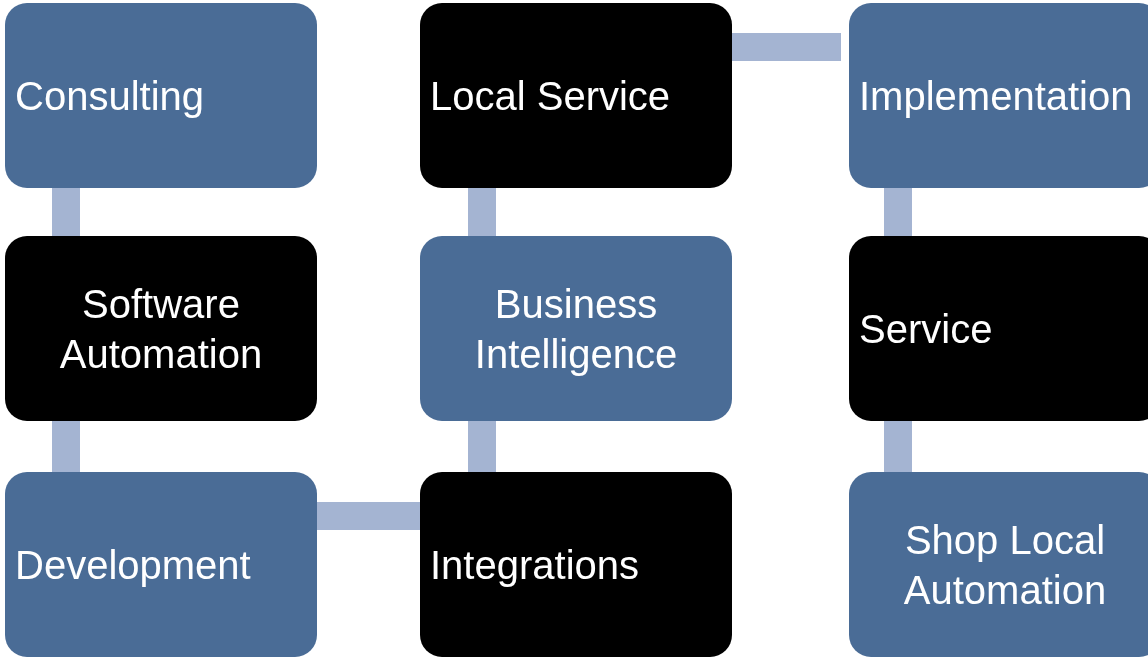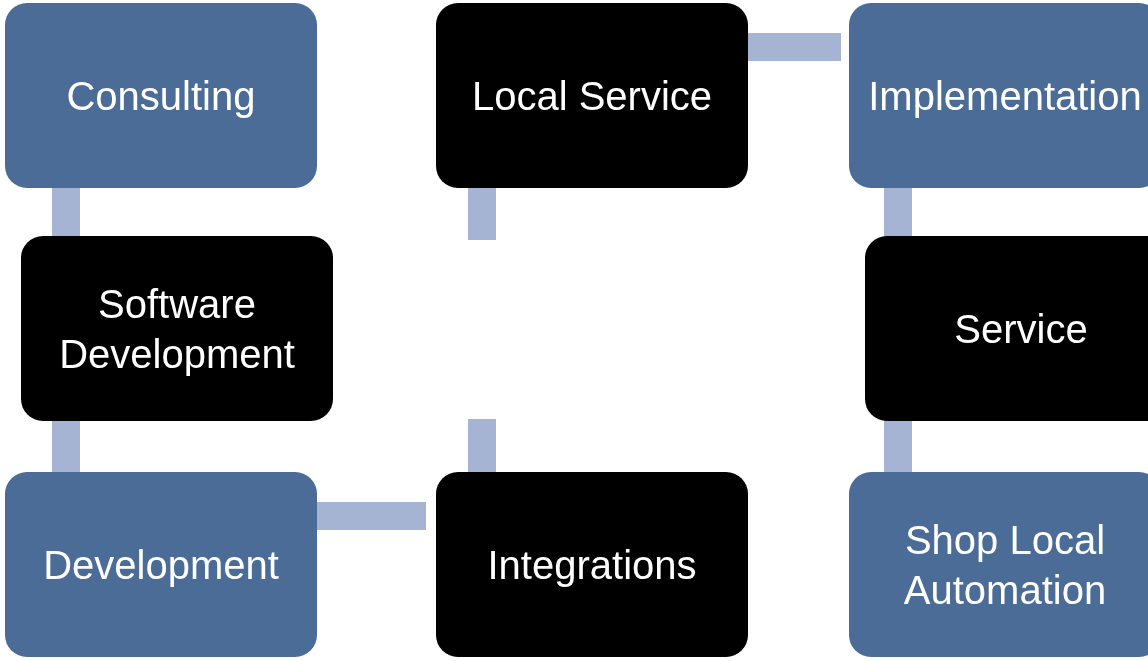--- a/index.html
+++ b/index.html
@@ -16,28 +16,28 @@
     overflow: hidden;
   }
   
   .node {
     position: absolute;
     width: 312px;
     height: 185px;
     border-radius: 22px;
     display: flex;
     align-items: center;
-    justify-content: center;
+    justify-content: flex-start;
     text-align: center;
     z-index: 2;
     box-sizing: border-box;
     padding: 8px 10px;
   }
   .node[data-fill="primary"] { background: var(--primary, #4A6C96); }
-  .node[data-fill="dark"]    { background: var(--dark, #000000); margin-left: 16px; }
+  .node[data-fill="dark"]    { background: var(--dark, #000000); }
   .node-label {
     color: var(--text, #FFFFFF);
     font-size: 40px;
     line-height: 1.25;
     font-weight: 400;
   }
   
   .c1 { left: 5px; }
   .c2 { left: 420px; }
   .c3 { left: 849px; }
@@ -80,23 +80,26 @@
 
   <div class="node c2 r1" data-fill="dark">
     <span class="node-label">Local Service</span>
   </div>
 
   <div class="node c3 r1" data-fill="primary">
     <span class="node-label">Implementation</span>
   </div>
 
   <div class="node c1 r2" data-fill="dark">
-    <span class="node-label">Software Development</span>
+    <span class="node-label">Software Automation</span>
   </div>
 
+  <div class="node c2 r2" data-fill="primary">
+    <span class="node-label">Business Intelligence</span>
+  </div>
 
   <div class="node c3 r2" data-fill="dark">
     <span class="node-label">Service</span>
   </div>
 
   <div class="node c1 r3" data-fill="primary">
     <span class="node-label">Development</span>
   </div>
 
   <div class="node c2 r3" data-fill="dark">

